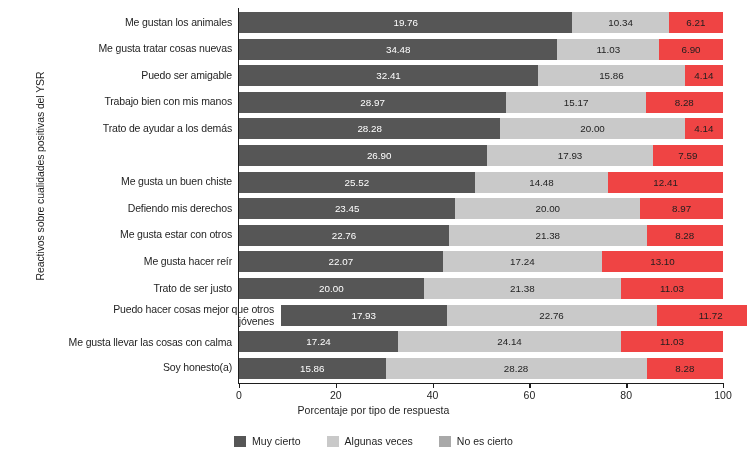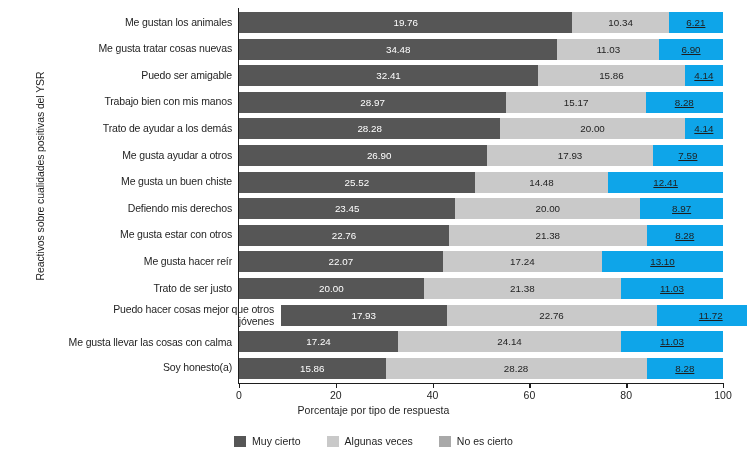--- a/index.html
+++ b/index.html
@@ -85,21 +85,21 @@
     align-items: center;
     justify-content: center;
     font-size: 9.8px;
     letter-spacing: 0px;
     box-sizing: border-box;
     overflow: hidden;
     white-space: nowrap;
   }
   .seg-a { background: #565656; color: #ffffff; }
   .seg-b { background: #c9c9c9; color: #1e1e1e; }
-  .seg-c { background: #0ea5e9; color: #1e1e1e; text-decoration: underline; }
+  .seg-c { background: #ef4444; color: #1e1e1e; }
 
   
   #yaxis-line {
     position: absolute;
     left: 238px;
     top: 8px;
     width: 1.4px;
     height: 375px;
     background: #1e1e1e;
   }
@@ -205,21 +205,20 @@
       </div>
       <div class="row" style="top: 110.4px;">
         <div class="row-label">Trato de ayudar a los demás</div>
         <div class="bar">
           <div class="seg seg-a" style="width: 54%;">28.28</div>
           <div class="seg seg-b" style="width: 38.1%;">20.00</div>
           <div class="seg seg-c" style="width: 7.9%;">4.14</div>
         </div>
       </div>
       <div class="row" style="top: 137px;">
-        <div class="row-label">Me gusta ayudar a otros</div>
         <div class="bar">
           <div class="seg seg-a" style="width: 51.3%; padding-left: 32px;">26.90</div>
           <div class="seg seg-b" style="width: 34.2%;">17.93</div>
           <div class="seg seg-c" style="width: 14.5%;">7.59</div>
         </div>
       </div>
       <div class="row" style="top: 163.6px;">
         <div class="row-label">Me gusta un buen chiste</div>
         <div class="bar">
           <div class="seg seg-a" style="width: 48.7%;">25.52</div>

